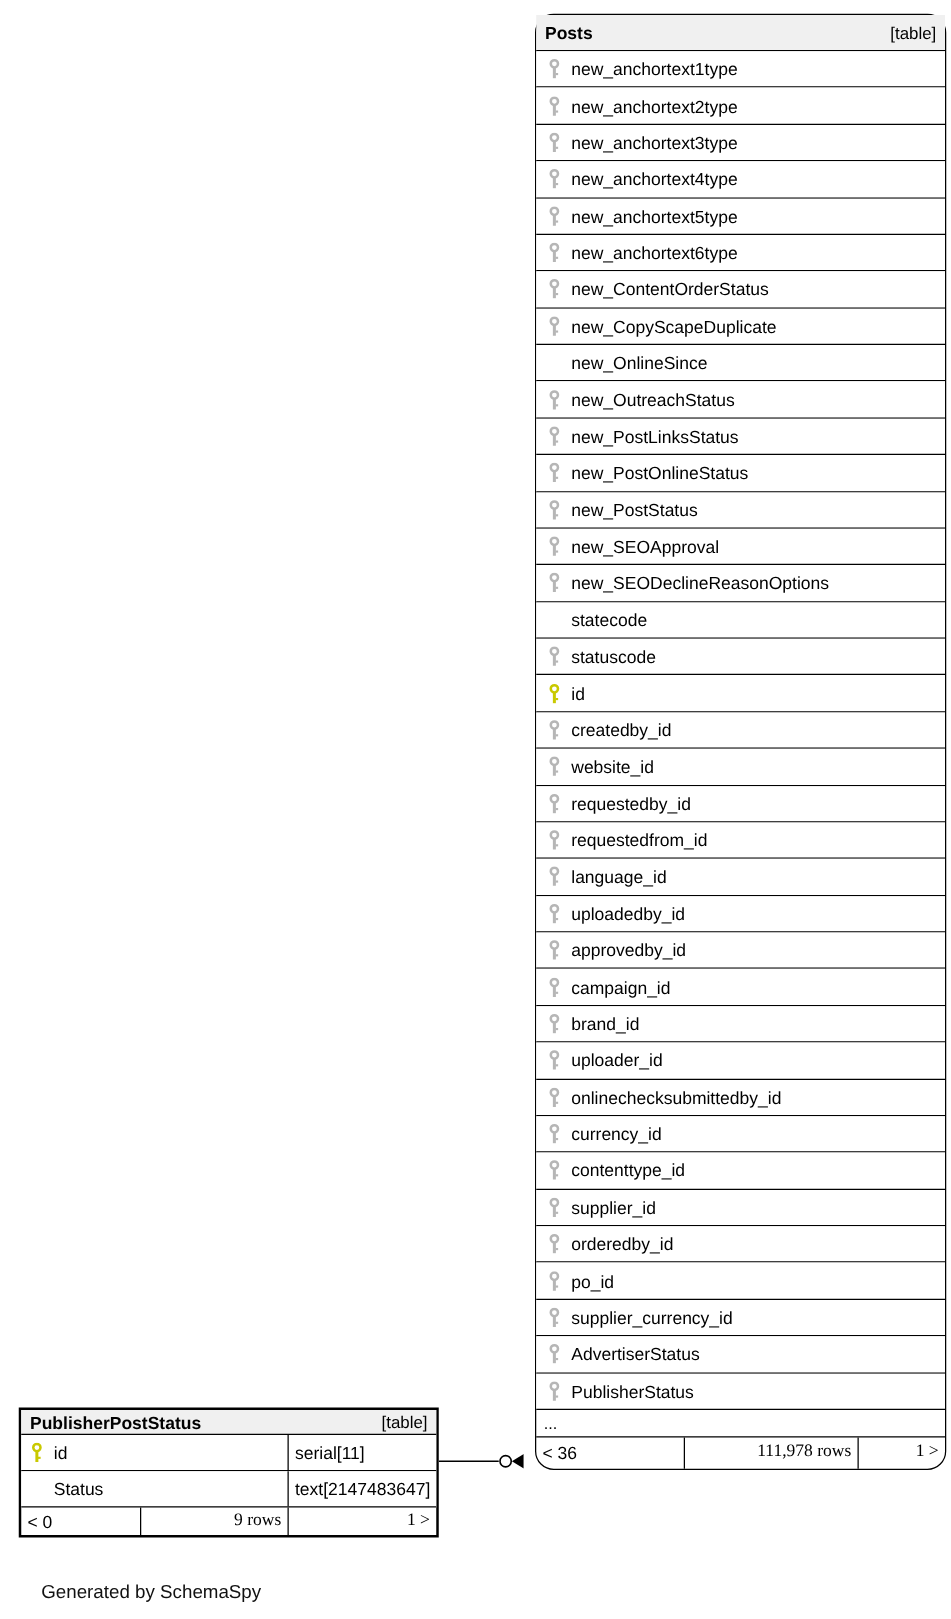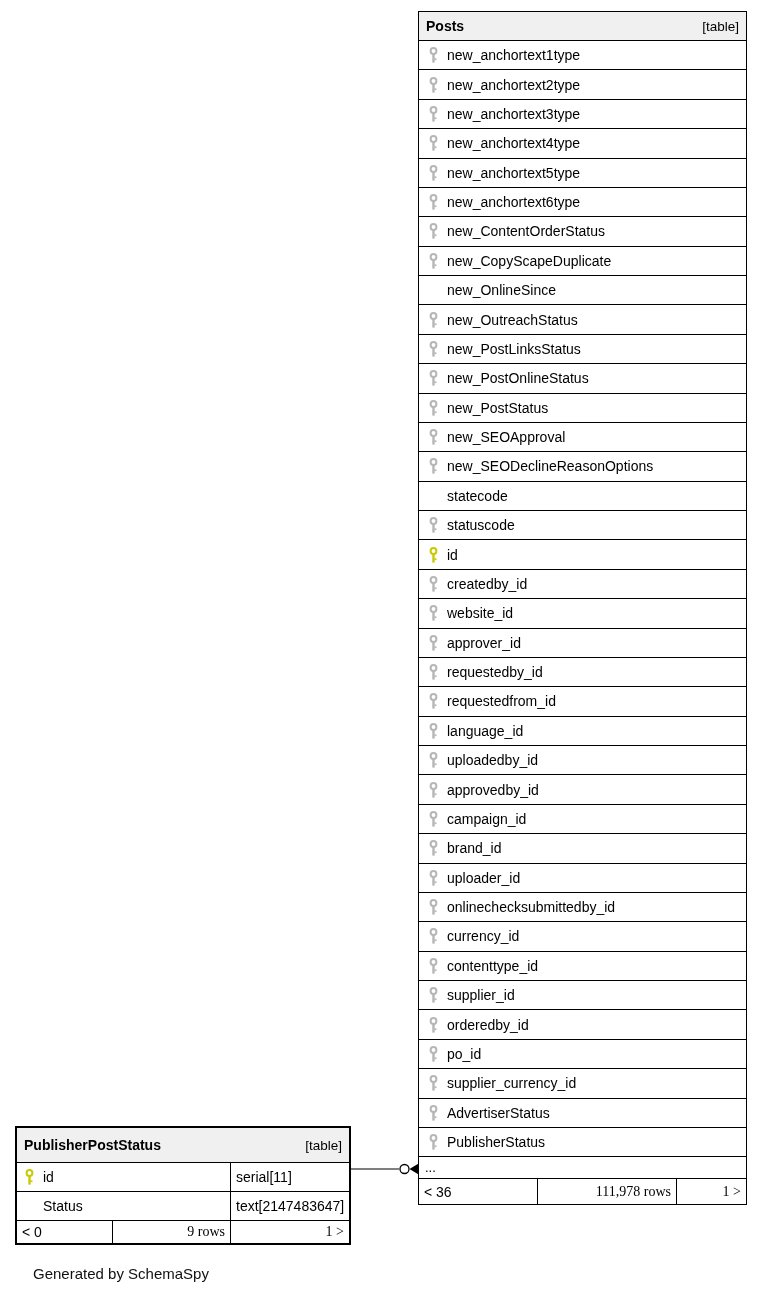--- a/index.html
+++ b/index.html
@@ -6,31 +6,31 @@
   body {
     width:761px; height:1295px; position:relative;
     background:#ffffff; color:#000;
     font-family:"Liberation Sans","DejaVu Sans",sans-serif;
     overflow:hidden;
   }
   .tbl {
     position:absolute; background:#fff;
     border:1px solid #000; box-sizing:border-box;
   }
-  #posts-table { left:418px; top:11px; width:329px; }
+  #posts-table { left:428px; top:11px; width:329px;border-radius:15px; }
   #pps-table   { left:15px; top:1126px; width:336px; border-width:2px; }
 
   .tbl-header {
     display:flex; justify-content:space-between; align-items:center;
     background:var(--header_bg,#f0f0f0);
     border-bottom:1px solid #000; box-sizing:border-box;
     padding:0 7px;
   }
   #posts-table .tbl-header { height:29px; }
-  #pps-table   .tbl-header { height:35px; }
+  #pps-table   .tbl-header { height:20px; }
   .tbl-title { font-weight:bold; font-size:14px; white-space:nowrap; }
   .tbl-badge { font-size:13.5px; white-space:nowrap; }
 
   .tbl-row {
     display:flex; align-items:center;
     border-bottom:1px solid #000; box-sizing:border-box;
     font-size:14px; background:#fff;
   }
   #posts-table .tbl-row { height:29.38px; padding-left:10px; }
   #pps-table   .tbl-row { height:29px; }
@@ -302,30 +302,20 @@
         <span class="key" data-key="fk">
           <svg width="9" height="16" viewBox="0 0 9 16" aria-hidden="true">
             <circle cx="4.5" cy="4" r="2.9" fill="none" stroke="currentColor" stroke-width="2"></circle>
             <rect x="3.3" y="6.9" width="2.4" height="8.7" fill="currentColor"></rect>
             <rect x="5.4" y="11.4" width="2.1" height="1.7" fill="currentColor"></rect>
           </svg>
         </span>
         <span class="col-name">website_id</span>
       </div>
 
-      <div class="tbl-row">
-        <span class="key" data-key="fk">
-          <svg width="9" height="16" viewBox="0 0 9 16" aria-hidden="true">
-            <circle cx="4.5" cy="4" r="2.9" fill="none" stroke="currentColor" stroke-width="2"></circle>
-            <rect x="3.3" y="6.9" width="2.4" height="8.7" fill="currentColor"></rect>
-            <rect x="5.4" y="11.4" width="2.1" height="1.7" fill="currentColor"></rect>
-          </svg>
-        </span>
-        <span class="col-name">approver_id</span>
-      </div>
 
       <div class="tbl-row">
         <span class="key" data-key="fk">
           <svg width="9" height="16" viewBox="0 0 9 16" aria-hidden="true">
             <circle cx="4.5" cy="4" r="2.9" fill="none" stroke="currentColor" stroke-width="2"></circle>
             <rect x="3.3" y="6.9" width="2.4" height="8.7" fill="currentColor"></rect>
             <rect x="5.4" y="11.4" width="2.1" height="1.7" fill="currentColor"></rect>
           </svg>
         </span>
         <span class="col-name">requestedby_id</span>

